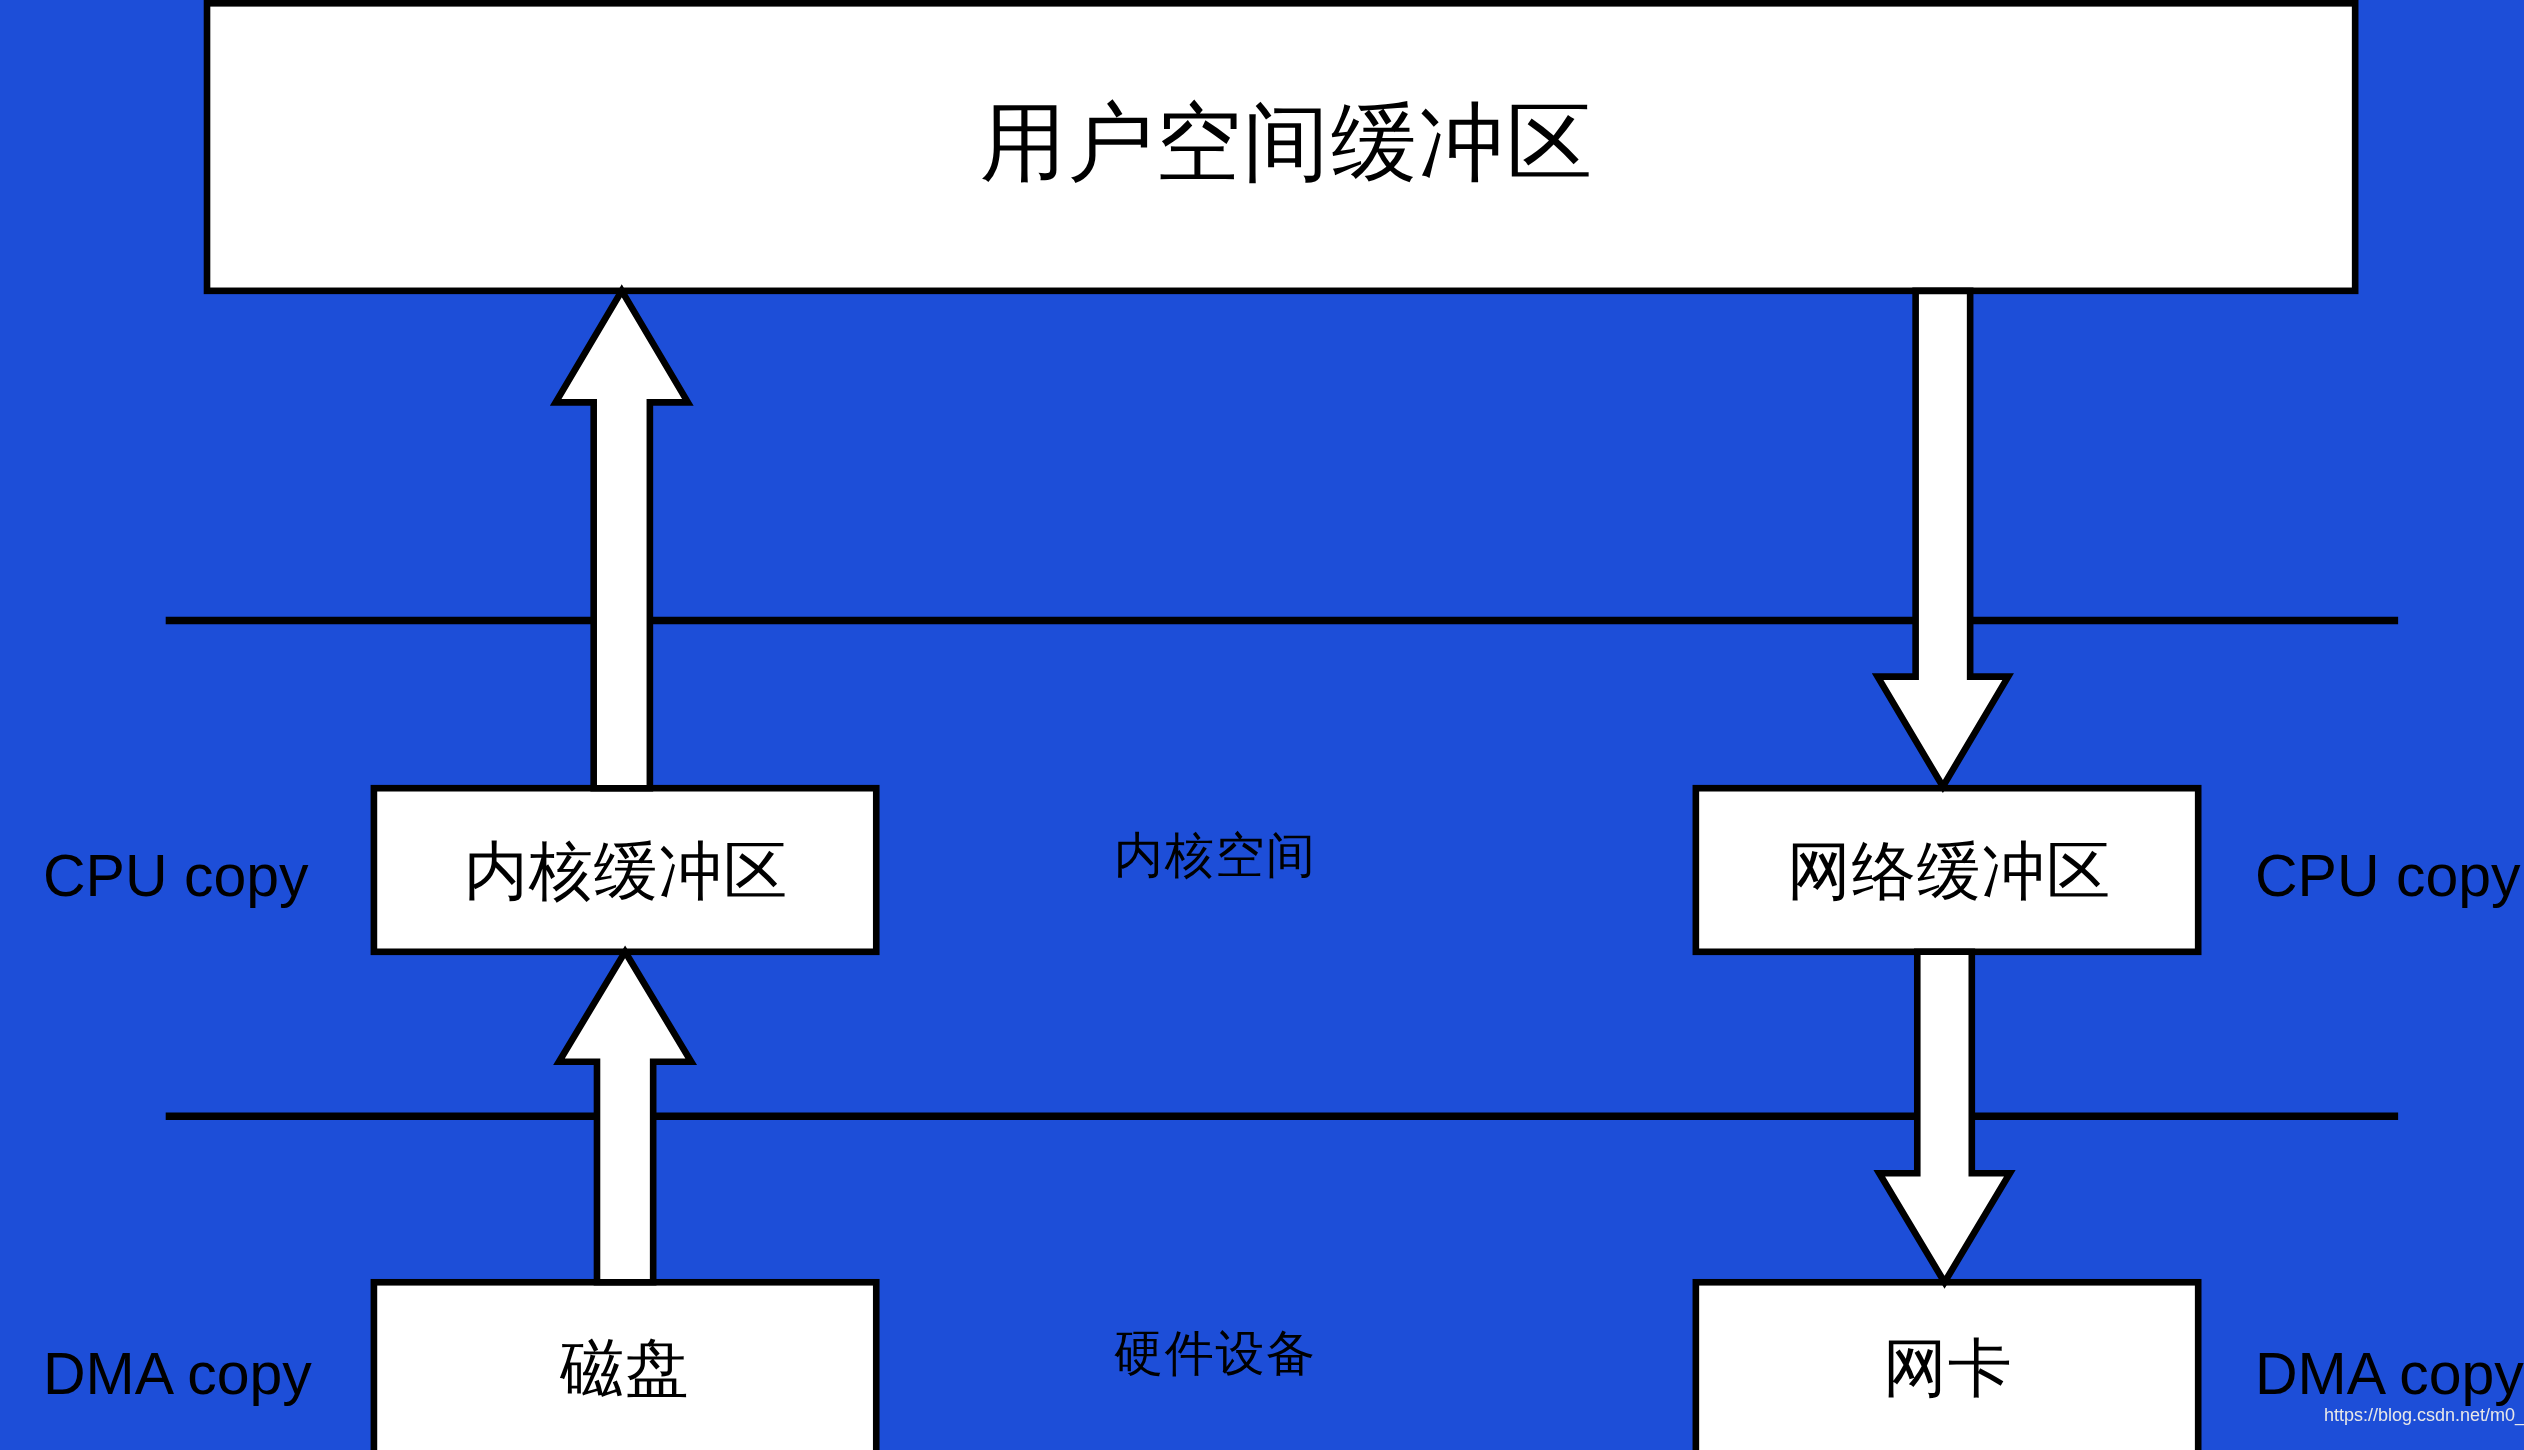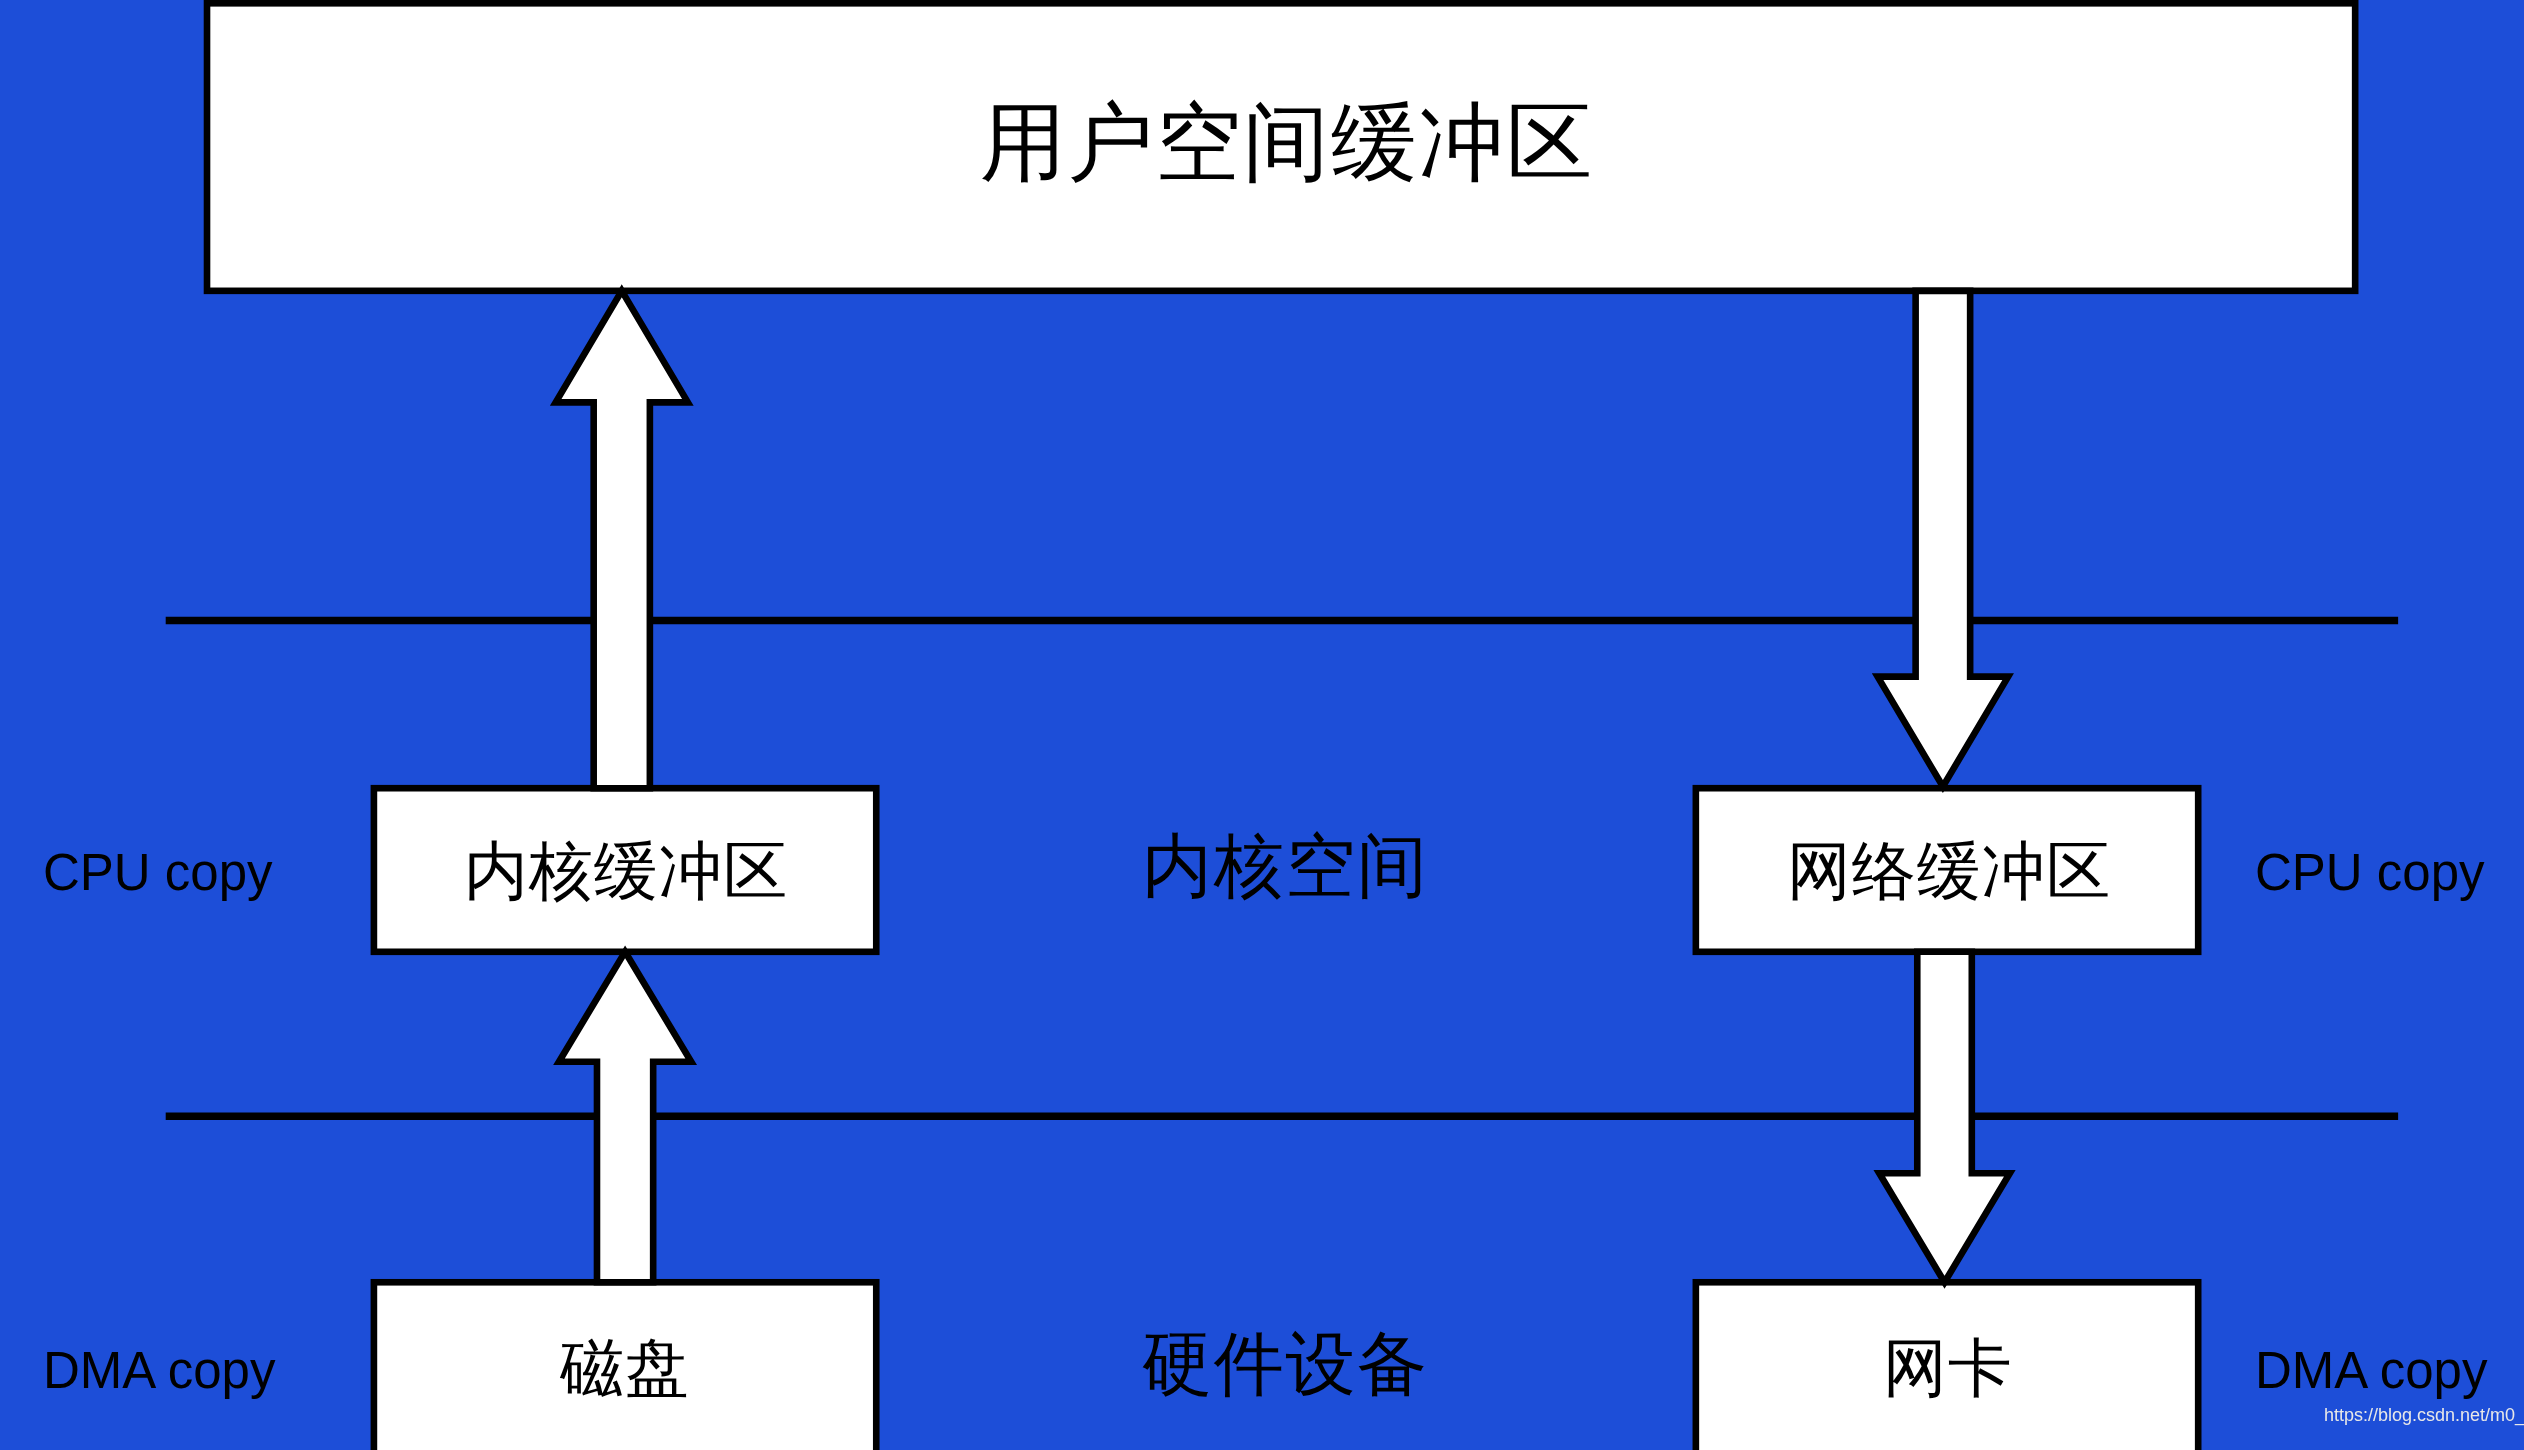--- a/index.html
+++ b/index.html
@@ -26,22 +26,22 @@
   .box-label {
     position: absolute;
     color: #000000;
     font-family: "Liberation Sans", "DejaVu Sans", sans-serif;
     font-weight: 400;
     white-space: nowrap;
     line-height: 1;
   }
   .cn-xl   { font-size: 86px; letter-spacing: 1.7px; }
   .cn-lg   { font-size: 64px;  letter-spacing: 0.8px; }
-  .cn-sec  { font-size: 70px;  letter-spacing: 1.7px; margin-left: 28px; }
-  .en-lbl  { font-size: 51px;  letter-spacing: 0px; }
+  .cn-sec  { font-size: 49px;  letter-spacing: 1.7px; }
+  .en-lbl  { font-size: 59px;  letter-spacing: 0px; }
   .watermark {
     position: absolute;
     color: #e8e8e8;
     font-size: 18px;
     font-family: "Liberation Sans", "DejaVu Sans", sans-serif;
     white-space: nowrap;
   }
 </style>
 </head>
 <body>

